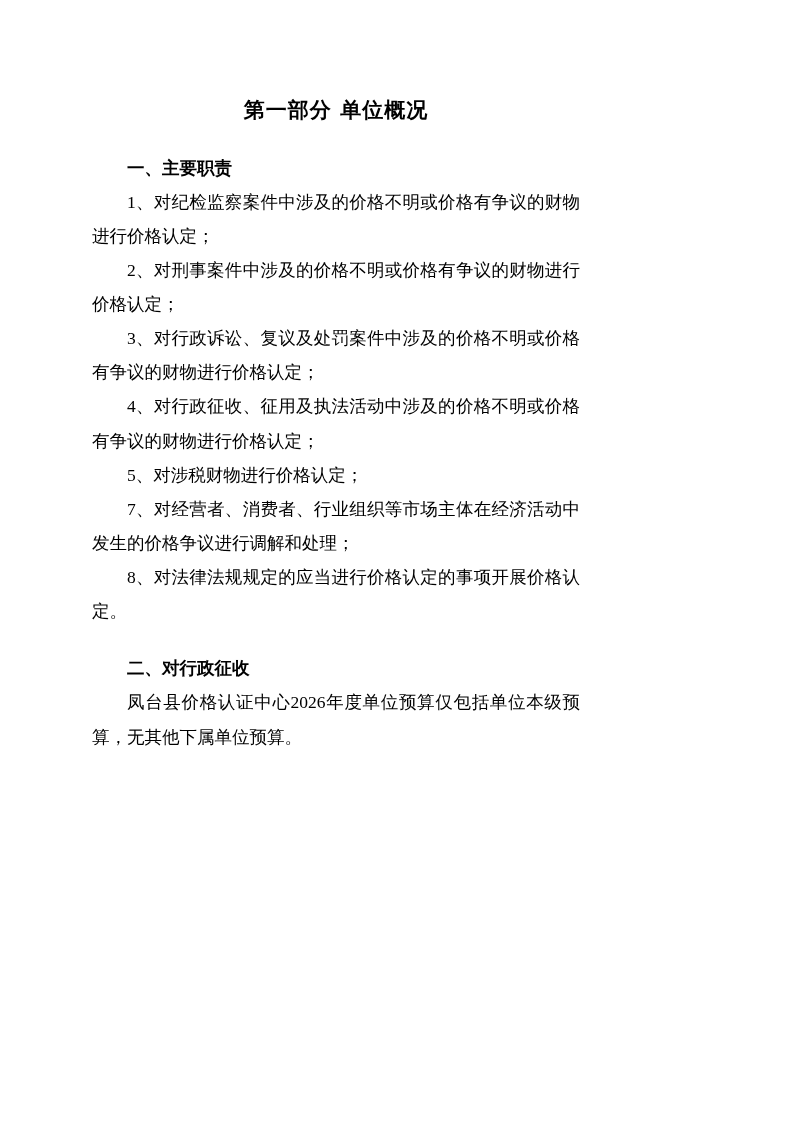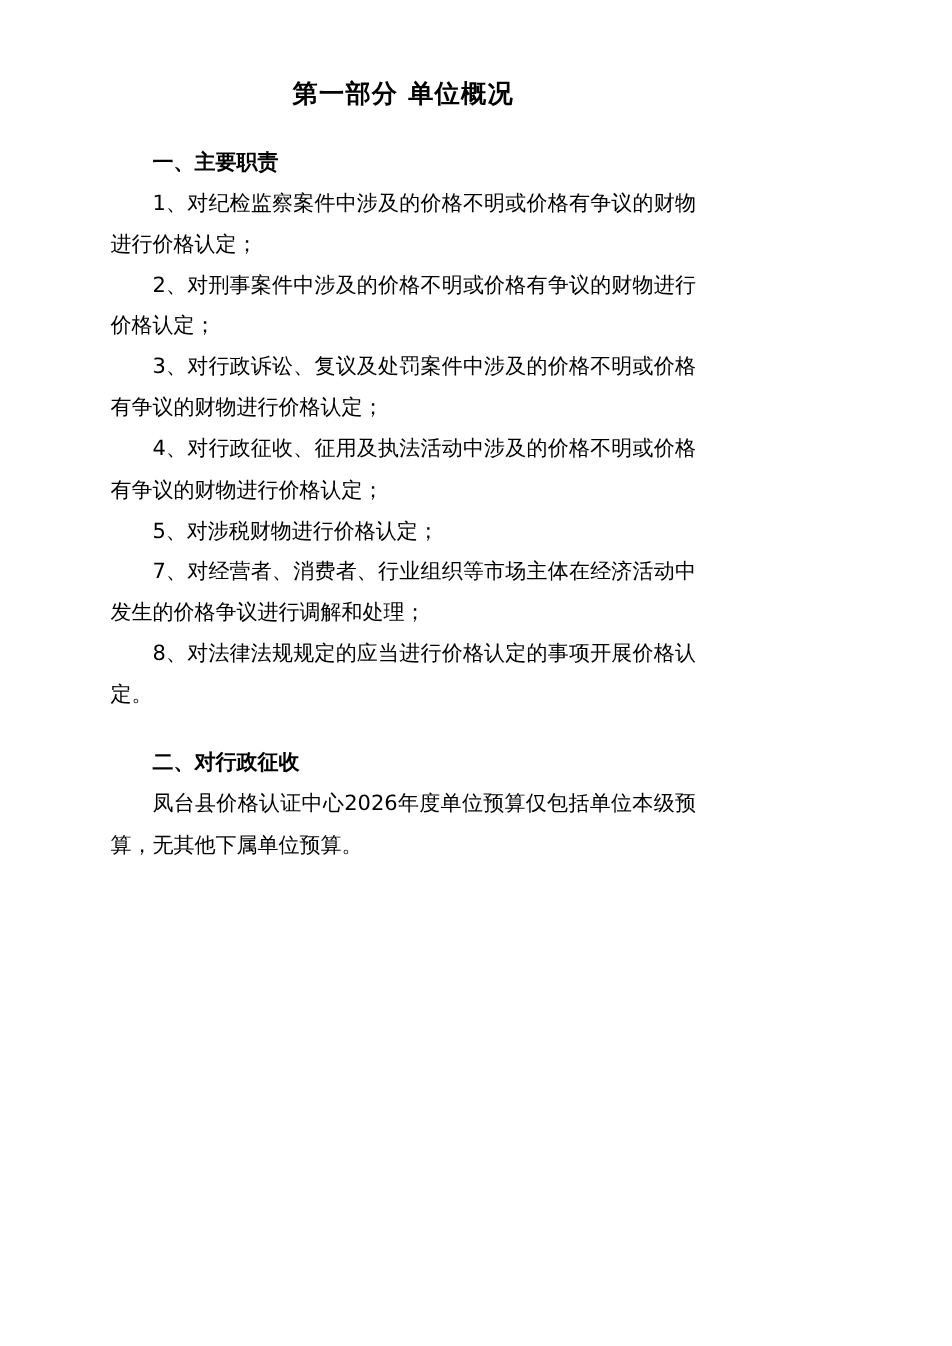--- a/index.html
+++ b/index.html
@@ -12,21 +12,21 @@
     height: 1122px;
     font-family: "DejaVu Sans", "Liberation Sans", sans-serif;
     color: #000000;
     overflow: hidden;
   }
   .page {
     position: relative;
     width: 672px;
     height: 1122px;
     box-sizing: border-box;
-    padding: 44px 92px 60px 92px;
+    padding: 76px 92px 60px 92px;
   }
   .doc-title {
     text-align: center;
     font-size: 21px;
     font-weight: bold;
     letter-spacing: 1px;
     margin: 18px 0 0 0;
     line-height: 1.6;
   }
   .section {
@@ -39,20 +39,21 @@
     text-indent: 2em;
     margin: 0;
   }
   .para {
     font-size: 17.5px;
     line-height: 1.95;
     text-indent: 2em;
     margin: 0;
     text-align: justify;
     text-justify: inter-ideograph;
+    font-family: Liberation Serif, serif;
   }
 </style>
 </head>
 <body>
 
 <div class="page">
 
   <h1 class="doc-title">第一部分  单位概况</h1>
 
   <div class="section">

